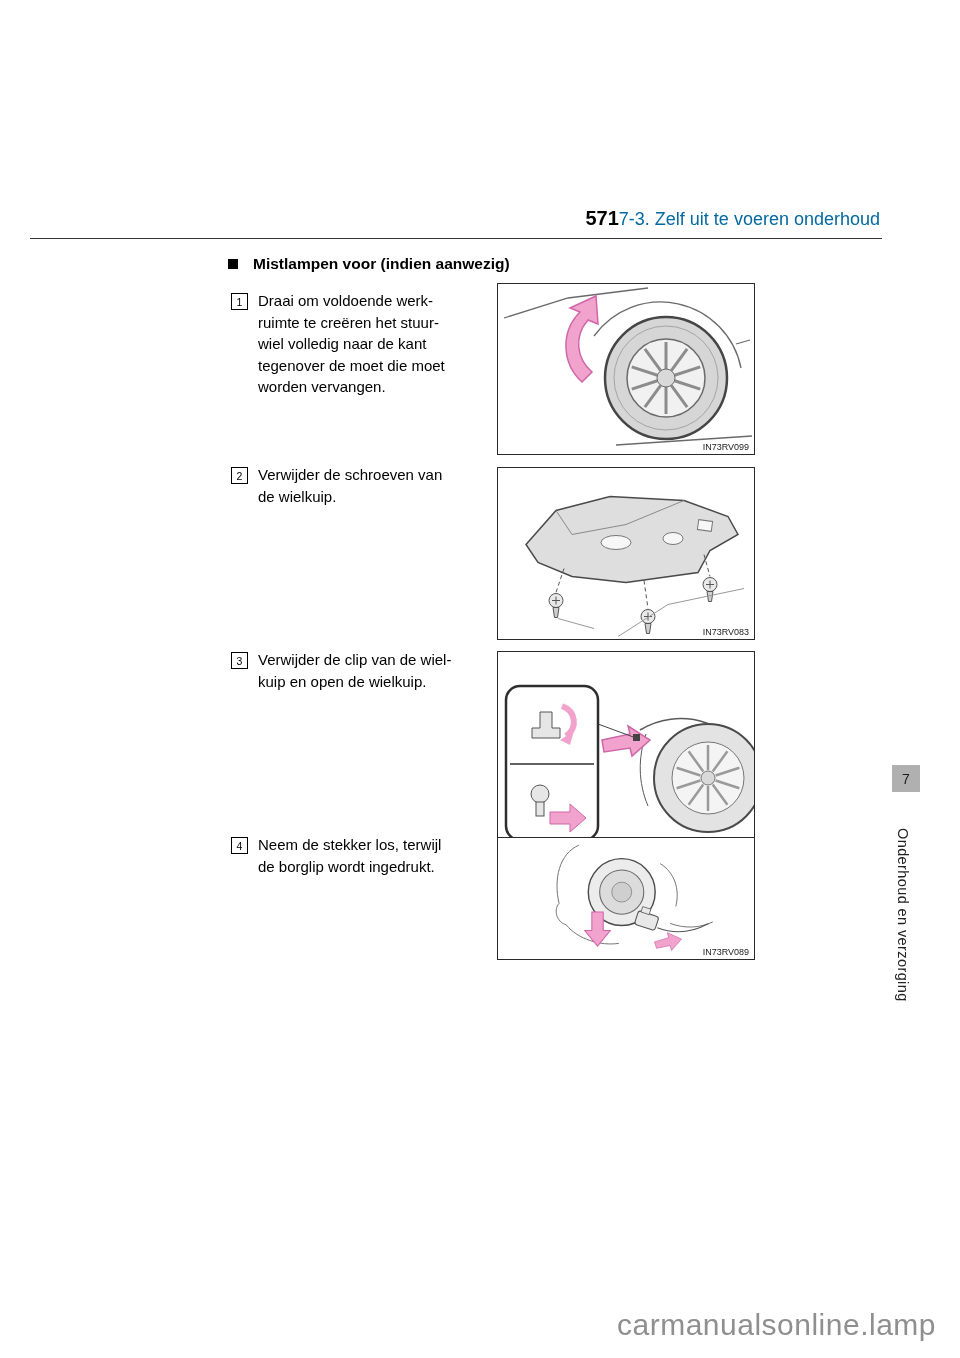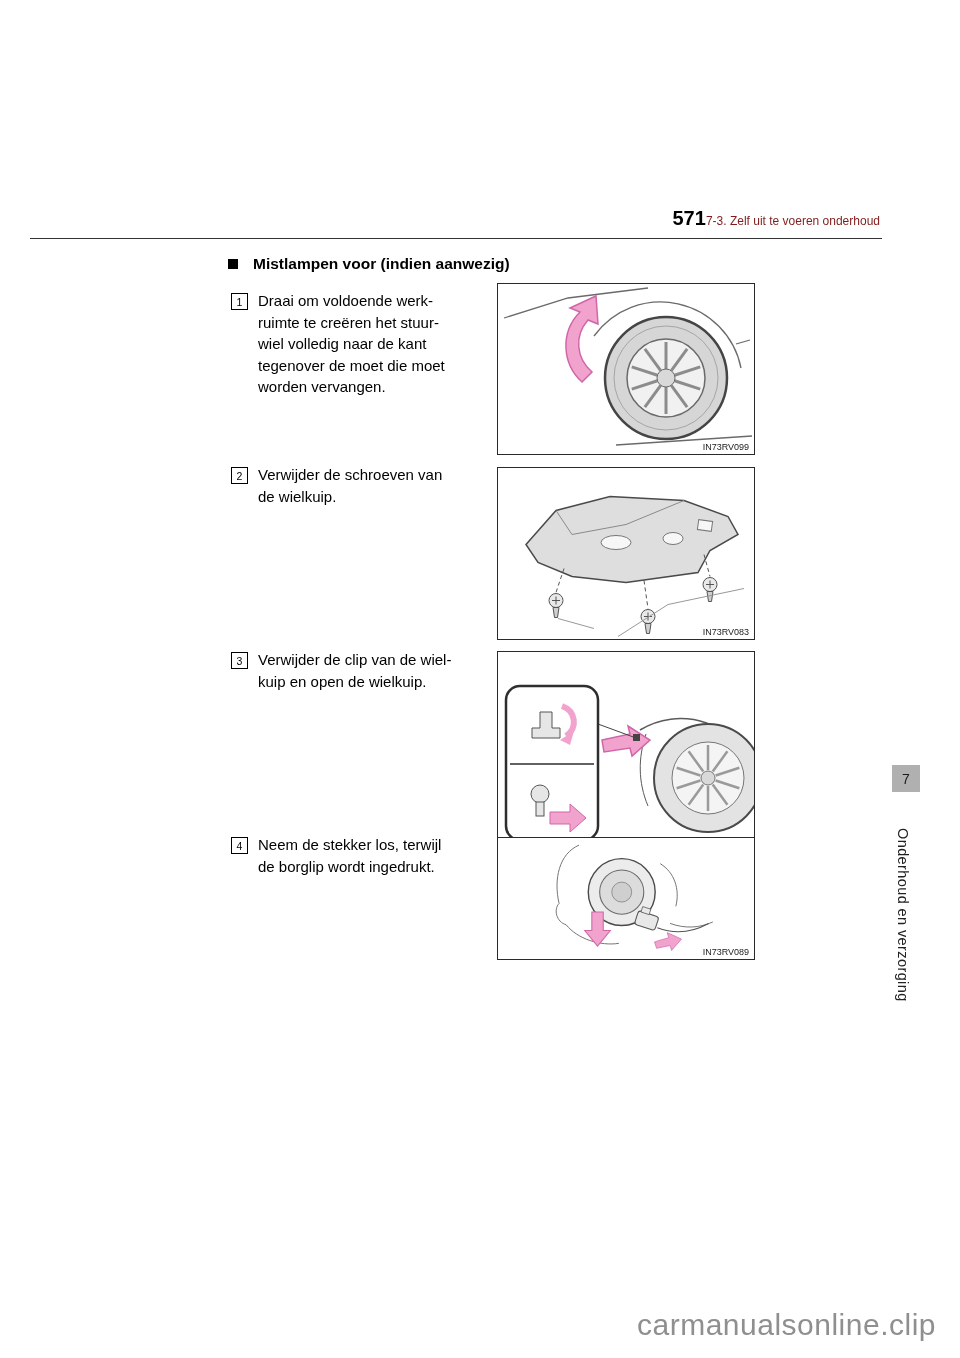--- a/index.html
+++ b/index.html
@@ -11,21 +11,21 @@
     font-family:"Liberation Sans","DejaVu Sans",sans-serif;
     color:#000;
     overflow:hidden;
   }
   
   .header{
     position:absolute; top:207px; right:80px;
     display:flex; align-items:baseline; 
   }
   .page-number{font-size:20px;font-weight:bold;}
-  .header-title{font-size:12px;color:#7f1d1d;}
+  .header-title{font-size:18px;color:#0369a1;}
   .header-rule{
     position:absolute; top:238px; left:30px; width:852px;
     border-top:1.5px solid #333;
   }
   
   .chapter-tab{
     position:absolute; top:765px; right:40px;
     width:28px;height:27px;
     background:#b0b0b0; color:#1c1c1c;
     display:flex;align-items:center;justify-content:center;
@@ -246,15 +246,15 @@
         <rect x="142" y="106" width="30" height="20" rx="4" transform="rotate(18 157 116)" fill="#e8e8e8" stroke="#555" stroke-width="1.5"></rect>
         <rect x="150" y="98" width="12" height="8" transform="rotate(18 156 102)" fill="#e8e8e8" stroke="#555"></rect>
         <path d="M172 126 C 198 136 222 132 244 120" fill="none" stroke="#555" stroke-width="1.5"></path>
       </g>
       <path d="M80 104 L 96 104 L 96 130 L 106 130 L 88 152 L 70 130 L 80 130 Z" fill="#f2a3cd" stroke="#cf66a9" stroke-width="1.5"></path>
       <path d="M168 146 L 188 140 L 186 133 L 206 142 L 192 158 L 190 151 L 171 155 Z" fill="#f2a3cd" stroke="#cf66a9"></path>
     </svg>
     <span class="figure-label">IN73RV089</span>
   </div>
 
-  <div class="watermark">carmanualsonline.clip</div>
+  <div class="watermark">carmanualsonline.lamp</div>
 
 </div>
 
 </body></html>

